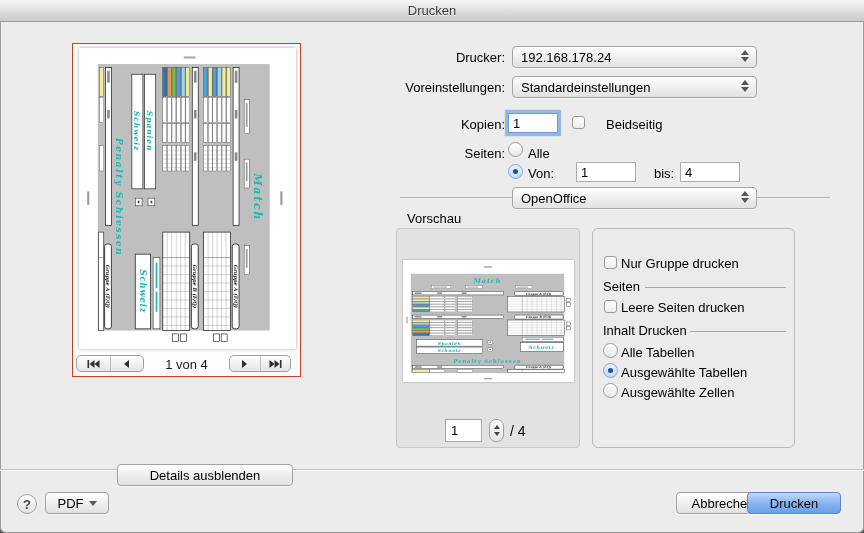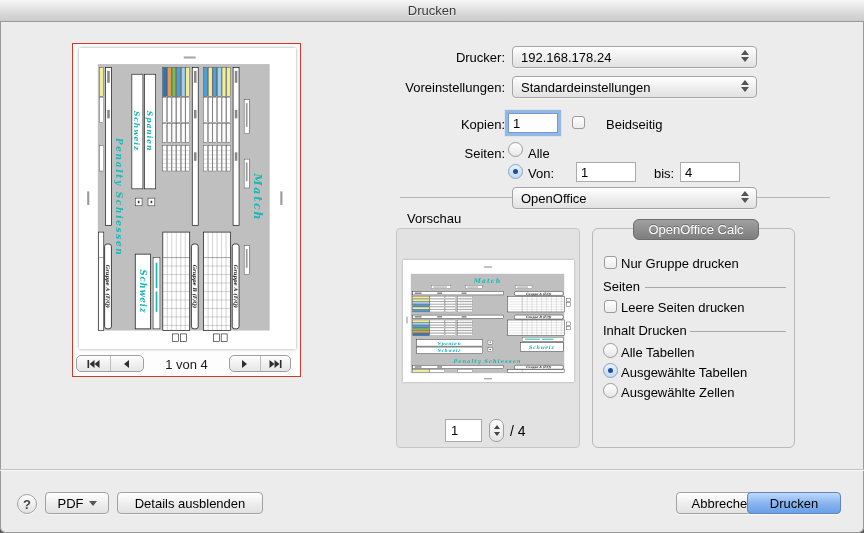--- a/index.html
+++ b/index.html
@@ -605,21 +605,20 @@
     </div>
     <input class="pagefield" value="1" style="">
     <div class="stepper">
       <span class="t-up"></span>
       <span class="t-dn"></span>
     </div>
     <span class="page-total">/ 4</span>
   </div>
 
   <div class="calc-panel">
-    <div class="calc-tab">OpenOffice Calc</div>
 
     <span class="checkbox" style="left:11px; top:27px;"></span>
     <span class="calc-item-label" style="top:27px;">Nur Gruppe drucken</span>
 
     <span class="calc-heading" style="top:50px;">Seiten</span>
     <div class="calc-line" style="left:52px; top:58px; width:141px;"></div>
 
     <span class="checkbox" style="left:11px; top:71px;"></span>
     <span class="calc-item-label" style="top:71px;">Leere Seiten drucken</span>
 
@@ -637,21 +636,21 @@
   </div>
 
   <div class="footer-divider"></div>
   <div class="btn round" style="left:17px; top:494px;">
     <span>?</span>
   </div>
   <div class="btn" style="left:45px; top:492px; width:64px;">
     <span>PDF</span>
     <span class="pdf-arrow"></span>
   </div>
-  <div class="btn" style="left:117px; top:492px; width:146px;">
+  <div class="btn" style="left:117px; top:464px; width:176px;">
     <span>Details ausblenden</span>
   </div>
   <div class="btn" style="left:640px; top:492px; width:94px;margin-left:36px;">
     <span>Abbrechen</span>
   </div>
   <div class="btn primary" style="left:747px; top:492px; width:94px;">
     <span>Drucken</span>
   </div>
 
 </div>

